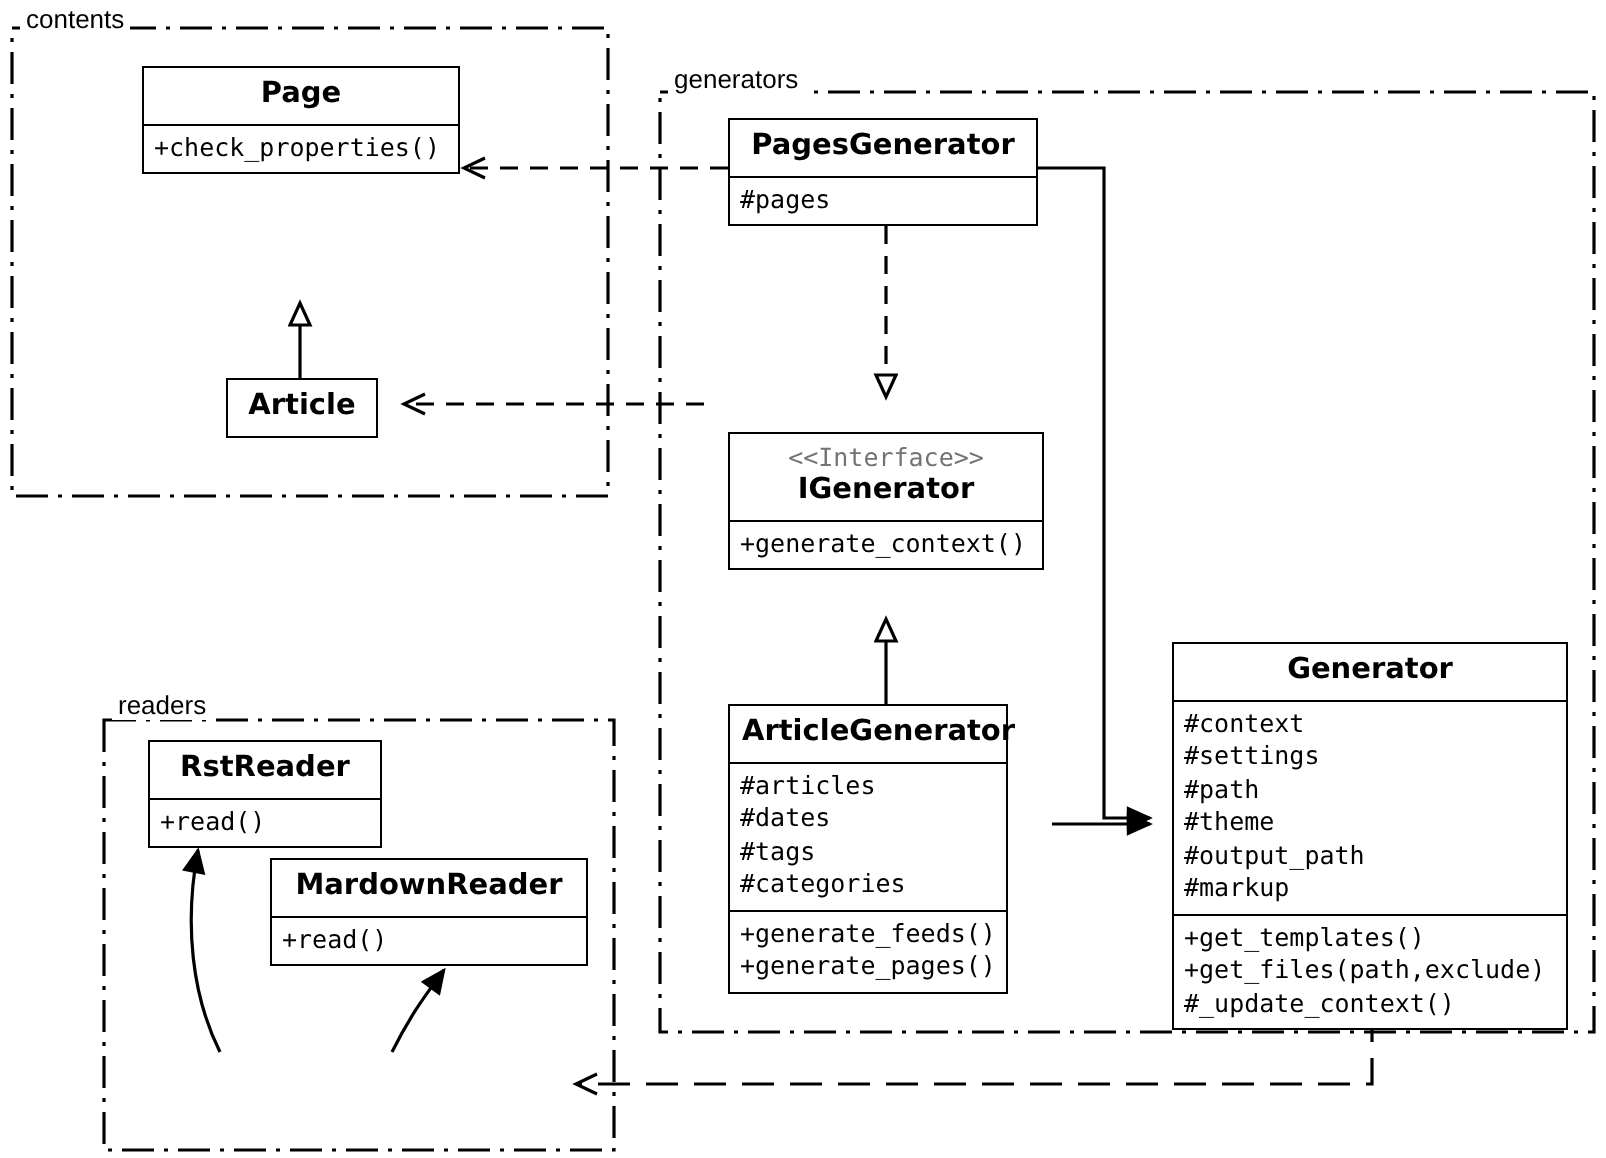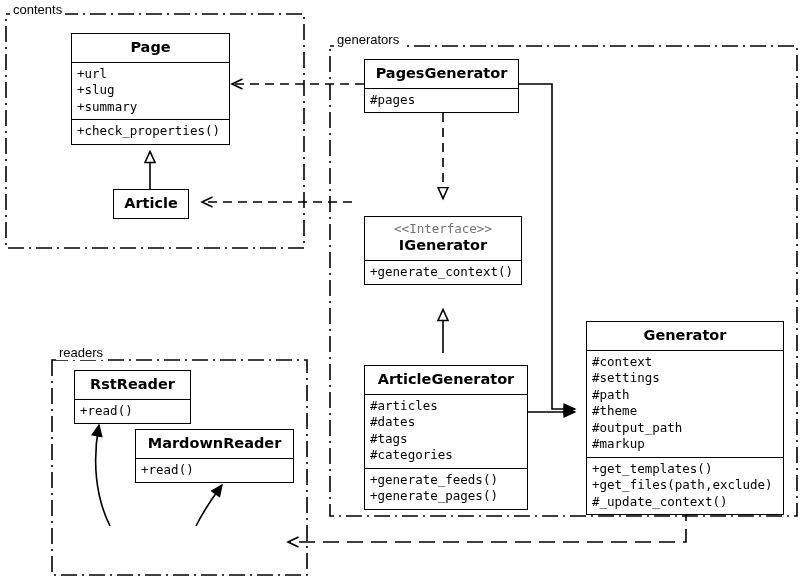--- a/index.html
+++ b/index.html
@@ -140,25 +140,20 @@
     <path d="M196,526 C206,506 214,496 222,485" fill="none" stroke="#000" stroke-width="1.6" marker-end="url(#solid-tri)"></path>
   </svg>
 
   <div class="pkg-label" style="left:10px; top:2px;">contents</div>
   <div class="pkg-label" style="left:334px; top:32px;">generators</div>
   <div class="pkg-label" style="left:56px; top:345px;">readers</div>
 
   <div class="umlbox" style="left:71px; top:33px; width:159px;">
     <div class="title">Page</div>
     <div class="compartment">
-      <div class="row">+url</div>
-      <div class="row">+slug</div>
-      <div class="row">+summary</div>
-    </div>
-    <div class="compartment">
       <div class="row">+check_properties()</div>
     </div>
   </div>
 
   <div class="umlbox" style="left:113px; top:189px; width:76px;">
     <div class="title">Article</div>
   </div>
 
   <div class="umlbox" style="left:364px; top:59px; width:155px;">
     <div class="title">PagesGenerator</div>
@@ -168,21 +163,21 @@
   </div>
 
   <div class="umlbox" style="left:364px; top:216px; width:158px;">
     <div class="stereo">&lt;&lt;Interface&gt;&gt;</div>
     <div class="title" style="padding-top:1px;">IGenerator</div>
     <div class="compartment">
       <div class="row">+generate_context()</div>
     </div>
   </div>
 
-  <div class="umlbox" style="left:364px; top:365px; width:164px;">
+  <div class="umlbox" style="left:364px; top:352px; width:140px;">
     <div class="title">ArticleGenerator</div>
     <div class="compartment">
       <div class="row">#articles</div>
       <div class="row">#dates</div>
       <div class="row">#tags</div>
       <div class="row">#categories</div>
     </div>
     <div class="compartment">
       <div class="row">+generate_feeds()</div>
       <div class="row">+generate_pages()</div>

